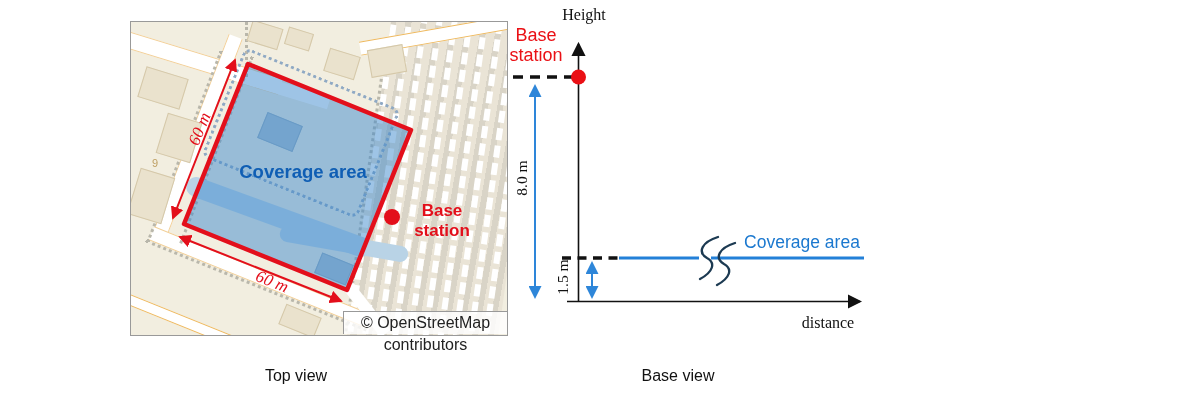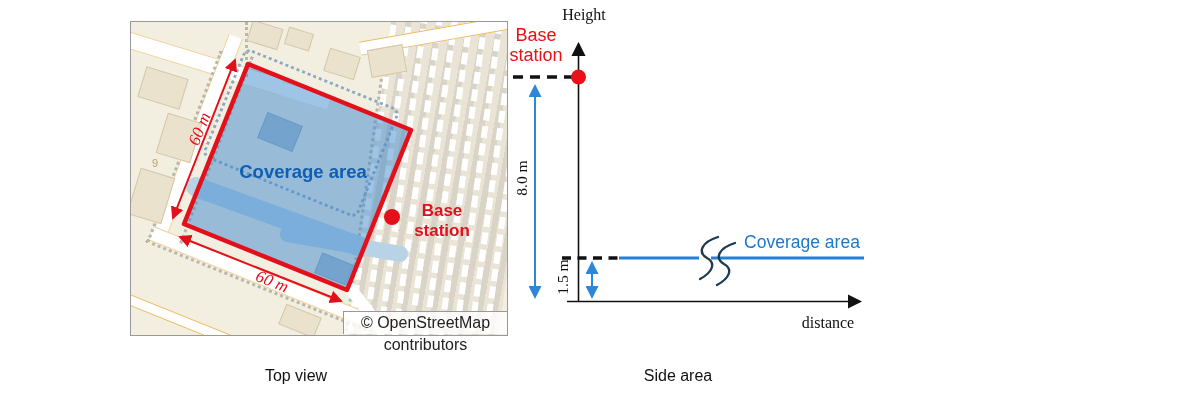--- a/index.html
+++ b/index.html
@@ -146,15 +146,15 @@
   </div>
   <div class="lbl axis-lbl ctr" style="left:548px;top:6px;width:72px">Height</div>
   <div class="lbl meas ctr" style="left:491px;top:169px;width:62px;transform:rotate(-90deg)">8.0 m</div>
   <div class="lbl meas ctr" style="left:532px;top:268px;width:62px;transform:rotate(-90deg)">1.5 m</div>
   <div class="lbl sv-cov ctr" style="left:726px;top:232px;width:152px">Coverage area</div>
   <div class="lbl axis-lbl ctr" style="left:766px;top:313px;width:124px;line-height:19.5px">
     <span class="line">distance</span>
   </div>
 
   <div class="lbl cap ctr" style="left:244px;top:367px;width:104px">Top view</div>
-  <div class="lbl cap ctr" style="left:626px;top:367px;width:104px">Side area</div>
+  <div class="lbl cap ctr" style="left:626px;top:367px;width:104px">Base view</div>
 
 </div>
 
 </body></html>

